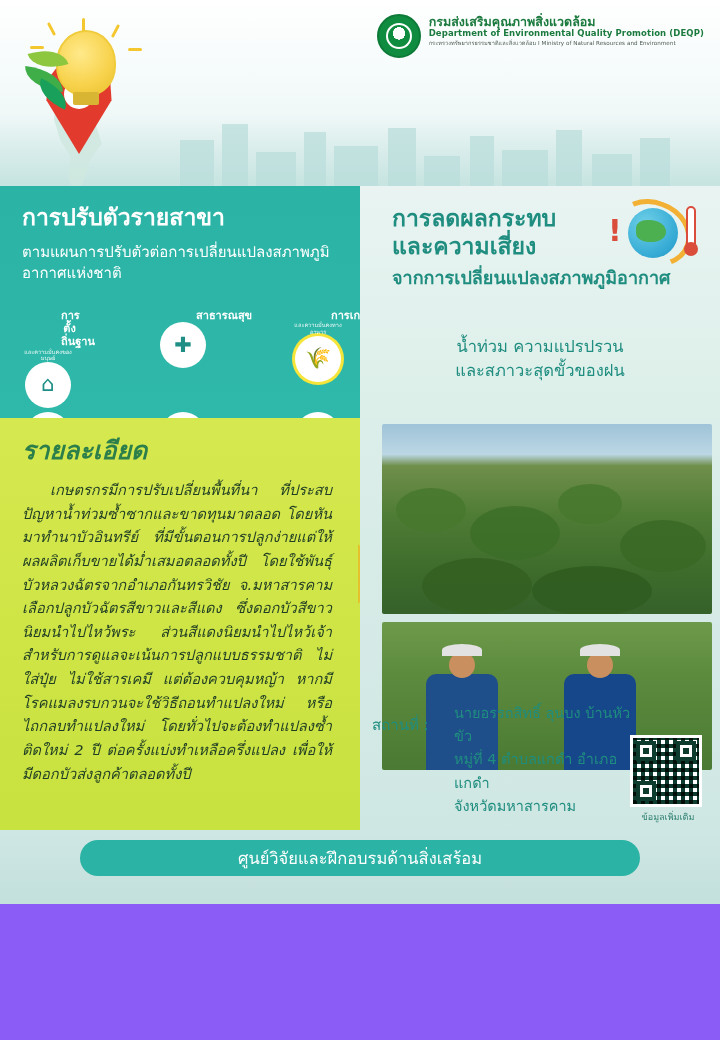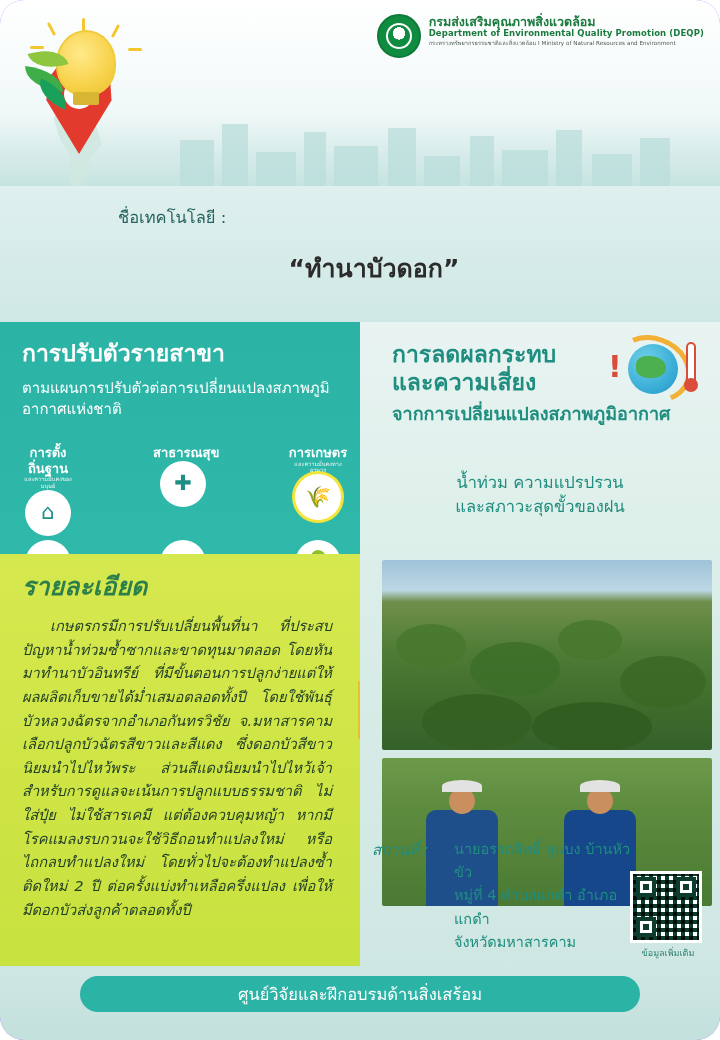--- a/index.html
+++ b/index.html
@@ -11,21 +11,20 @@
     overflow: hidden;
     position: relative;
   }
 
   .poster {
     position: relative;
     width: 720px;
     height: 1040px;
     background: #8b5cf6;
     overflow: hidden;
-    border-radius: 24px;
   }
 
   
   .header {
     position: relative;
     height: 186px;
     background: linear-gradient(180deg, #ffffff 0%, #f2f9f9 55%, #dff0ee 100%);
     overflow: hidden;
   }
   .header-skyline {
@@ -235,21 +234,21 @@
   .sector .circle.hl {
     background: #ffffff;
     box-shadow: 0 0 0 3px #f5e53b;
   }
   .sector .cap {
     font-size: 7.6px;
     color: #ffffff;
     margin-top: 3px;
     line-height: 1.2;
   }
-  .sector .cap b { font-size: 13px; display:block; }
+  .sector .cap b { font-size: 11px; display:block;margin-left:43px; }
   .sector .cap .sub { font-size: 5.6px; opacity: .92; display:block; }
   .row-top .sector { margin-bottom: 2px; }
 
   .panel-right {
     width: 360px;
     background: linear-gradient(180deg, #e9f4f2 0%, #dcefe9 100%);
     padding: 18px 20px 10px 32px;
     position: relative;
   }
   .panel-right h2 {
@@ -420,24 +419,23 @@
 
   .location-block {
     position: absolute;
     left: 12px;
     bottom: 12px;
     width: 260px;
     color: #1f8d7f;
   }
   .location-block .lbl {
     position: absolute;
-    left: 0; top: 0;
+    left: 0; top: 11px;
     font-size: 15px;
     color: #1f8d7f;
-    font-style: italic;
   }
   .location-block .lines {
     margin-left: 82px;
     font-size: 14.5px;
     line-height: 1.6;
     color: #1f8d7f;
   }
   .qr-wrap {
     position: absolute;
     right: 14px;
@@ -535,24 +533,20 @@
       <div class="pin"></div>
       <div class="bulb"></div>
       <div class="bulb-base"></div>
       <div class="leaf l1"></div>
       <div class="leaf l2"></div>
       <div class="leaf l3"></div>
     </div>
 
   </div>
 
-  <div class="techname">
-    <div class="label">ชื่อเทคโนโลยี :</div>
-    <div class="value">“ทำนาบัวดอก”</div>
-  </div>
 
   <div class="panels">
 
     <div class="panel-left">
       <h2>การปรับตัวรายสาขา</h2>
       <p>ตามแผนการปรับตัวต่อการเปลี่ยนแปลงสภาพภูมิอากาศแห่งชาติ</p>
 
       <div class="sector-strip">
         <div class="sector-row row-top">
           <div class="sector">

